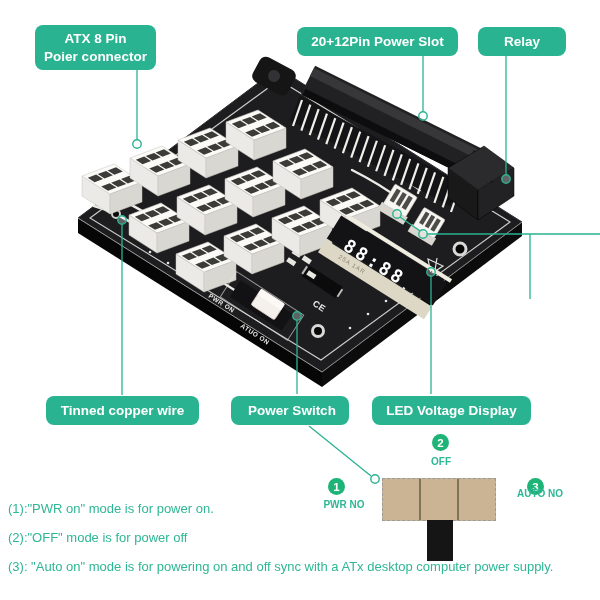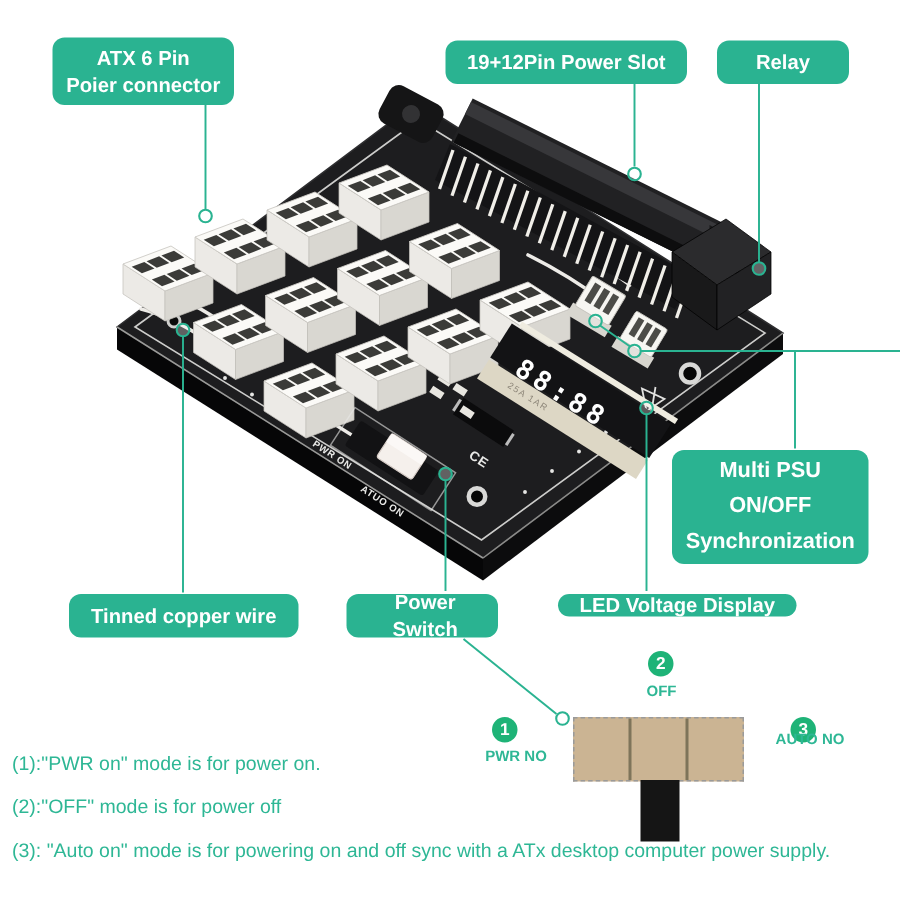--- a/index.html
+++ b/index.html
@@ -195,30 +195,27 @@
       <path class="gline" d="M122,224 V395"></path>
       <circle class="gcirc" cx="297" cy="316" r="4.2"></circle>
       <path class="gline" d="M297,320 V394"></path>
       <path class="gline" d="M309,426 L371,476"></path>
       <circle class="gcirc" cx="375" cy="479" r="4.2"></circle>
       <circle class="gcirc" cx="431" cy="272" r="4.2"></circle>
       <path class="gline" d="M431,276 V394"></path>
     </g>
   </svg>
 
-  <div class="callout" id="co-atx" style="left:35px;top:25px;width:121px;height:45px;">ATX 6 Pin
+  <div class="callout" id="co-atx" style="left:35px;top:25px;width:121px;height:45px;">ATX 8 Pin
 Poier connector</div>
-  <div class="callout" id="co-slot" style="left:297px;top:27px;width:161px;height:29px;">19+12Pin Power Slot</div>
+  <div class="callout" id="co-slot" style="left:297px;top:27px;width:161px;height:29px;">20+12Pin Power Slot</div>
   <div class="callout" id="co-relay" style="left:478px;top:27px;width:88px;height:29px;">Relay</div>
-  <div class="callout" id="co-multi" style="left:448px;top:300px;width:131px;height:76px;">Multi  PSU
-ON/OFF
-Synchronization</div>
   <div class="callout" id="co-tinned" style="left:46px;top:396px;width:153px;height:29px;">Tinned copper wire</div>
-  <div class="callout" id="co-pswitch" style="left:231px;top:396px;width:101px;height:29px;padding-left:12px;">Power Switch</div>
-  <div class="callout" id="co-led" style="left:372px;top:396px;width:159px;height:15px;">LED Voltage Display</div>
+  <div class="callout" id="co-pswitch" style="left:231px;top:396px;width:118px;height:29px;padding-left:12px;">Power Switch</div>
+  <div class="callout" id="co-led" style="left:372px;top:396px;width:159px;height:29px;">LED Voltage Display</div>
 
   <div class="tanrect">
     <div class="tandiv" style="left:36px"></div>
     <div class="tandiv" style="left:74px"></div>
   </div>
   <div class="tab"></div>
 
   <div class="numcircle" style="left:328px;top:478px;">1</div>
   <div class="poslabel" style="left:308px;top:499px;width:72px;">PWR NO</div>
 

